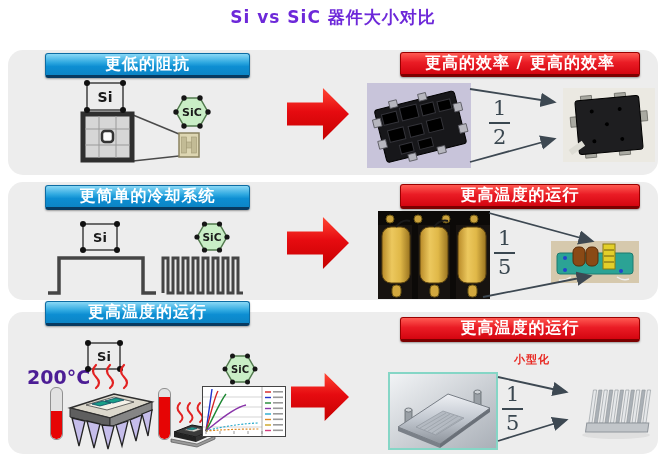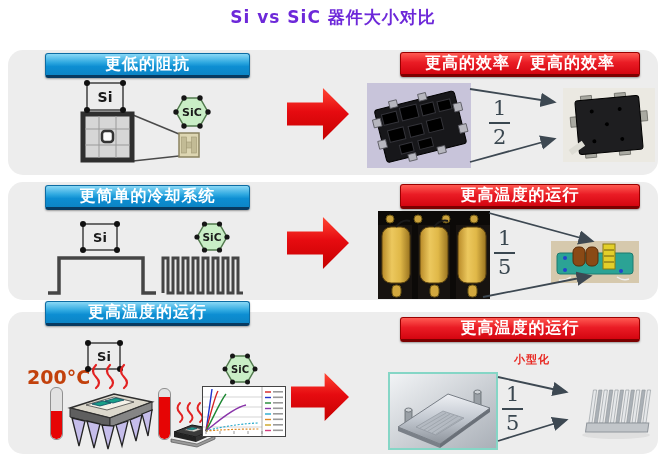--- a/index.html
+++ b/index.html
@@ -8,21 +8,21 @@
   .title{position:absolute;top:6px;left:0;width:100%;text-align:center;font-size:17px;font-weight:bold;color:#6d28d9;letter-spacing:1px;}
   .panel{position:absolute;left:8px;width:650px;background:#ededed;border-radius:15px;}
   .banner{position:absolute;height:21px;border-radius:3px;display:flex;align-items:center;justify-content:center;color:#fff;font-weight:bold;font-size:16px;letter-spacing:1px;box-shadow:0 1px 2px rgba(0,0,0,.35);}
   .banner.blue{background:linear-gradient(180deg,#8ad8f6 0%,#2fa9e1 40%,#0d8ed2 60%,#0c85c6 100%);border:1px solid #0d6ca3;border-bottom:3px solid #083a60;}
   .banner.red{background:linear-gradient(180deg,#ff5a52 0%,#ea1c25 45%,#d40510 100%);border:1px solid #9a0000;border-bottom:3px solid #7c0000;}
   .block-arrow{position:absolute;background:linear-gradient(180deg,#ff4633 0%,#e60b10 45%,#c50000 100%);
     clip-path:polygon(0 28%,58% 28%,58% 0,100% 50%,58% 100%,58% 72%,0 72%);}
   .fraction{position:absolute;display:flex;flex-direction:column;align-items:center;font-family:"DejaVu Serif",serif;color:#3a4750;line-height:1;}
   .fraction .num{font-size:21px;padding:0 2px 3px;}
   .fraction .den{font-size:21px;border-top:2px solid #3a4750;padding:3px 4px 0;}
-  .temp{position:absolute;font-size:19px;font-weight:bold;color:#c2410c;}
+  .temp{position:absolute;font-size:19px;font-weight:bold;color:#4c1d95;}
   .thermo{position:absolute;width:11px;border:1px solid #909090;border-radius:6px;background:#e2e2e2;overflow:hidden;}
   .thermo .fill{position:absolute;left:0;right:0;bottom:0;background:#e60505;border-radius:0 0 5px 5px;}
   .annotation{position:absolute;font-size:11px;font-weight:bold;color:#e8251f;letter-spacing:1px;}
   .chart{position:absolute;background:#fff;}
   svg text{font-family:"DejaVu Sans",sans-serif;}
 </style>
 </head>
 <body>
 
 <div class="page">

